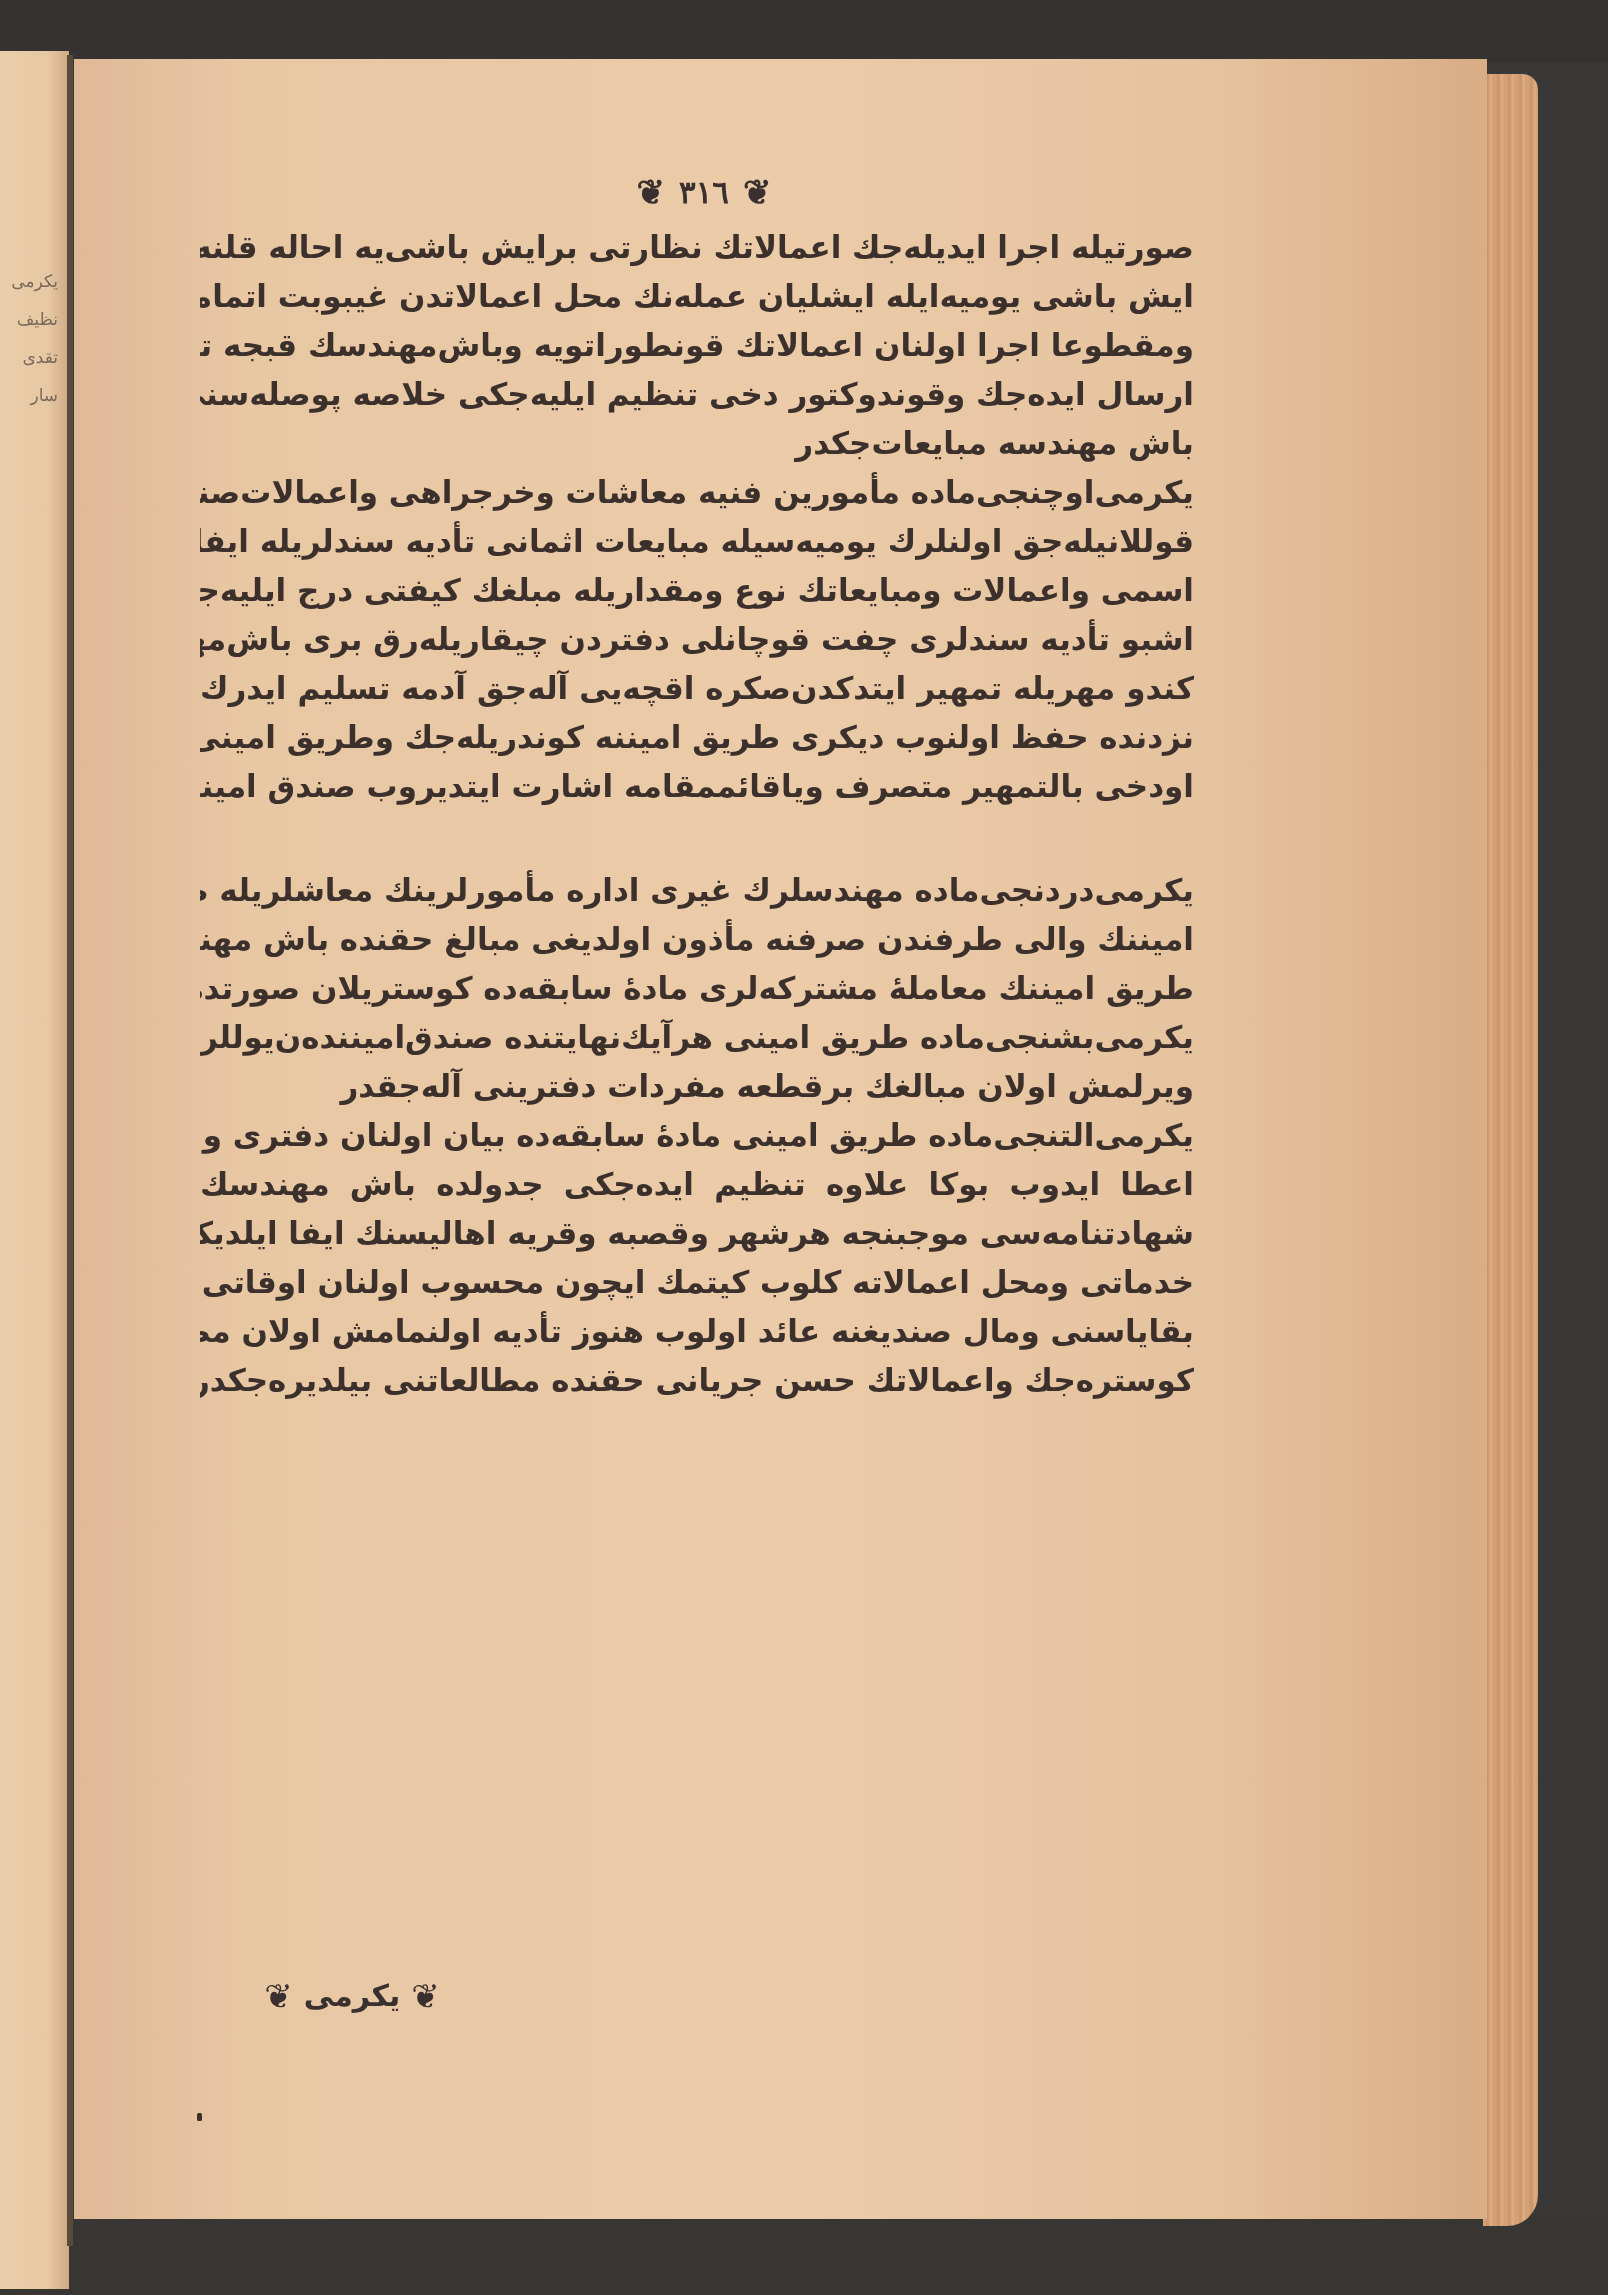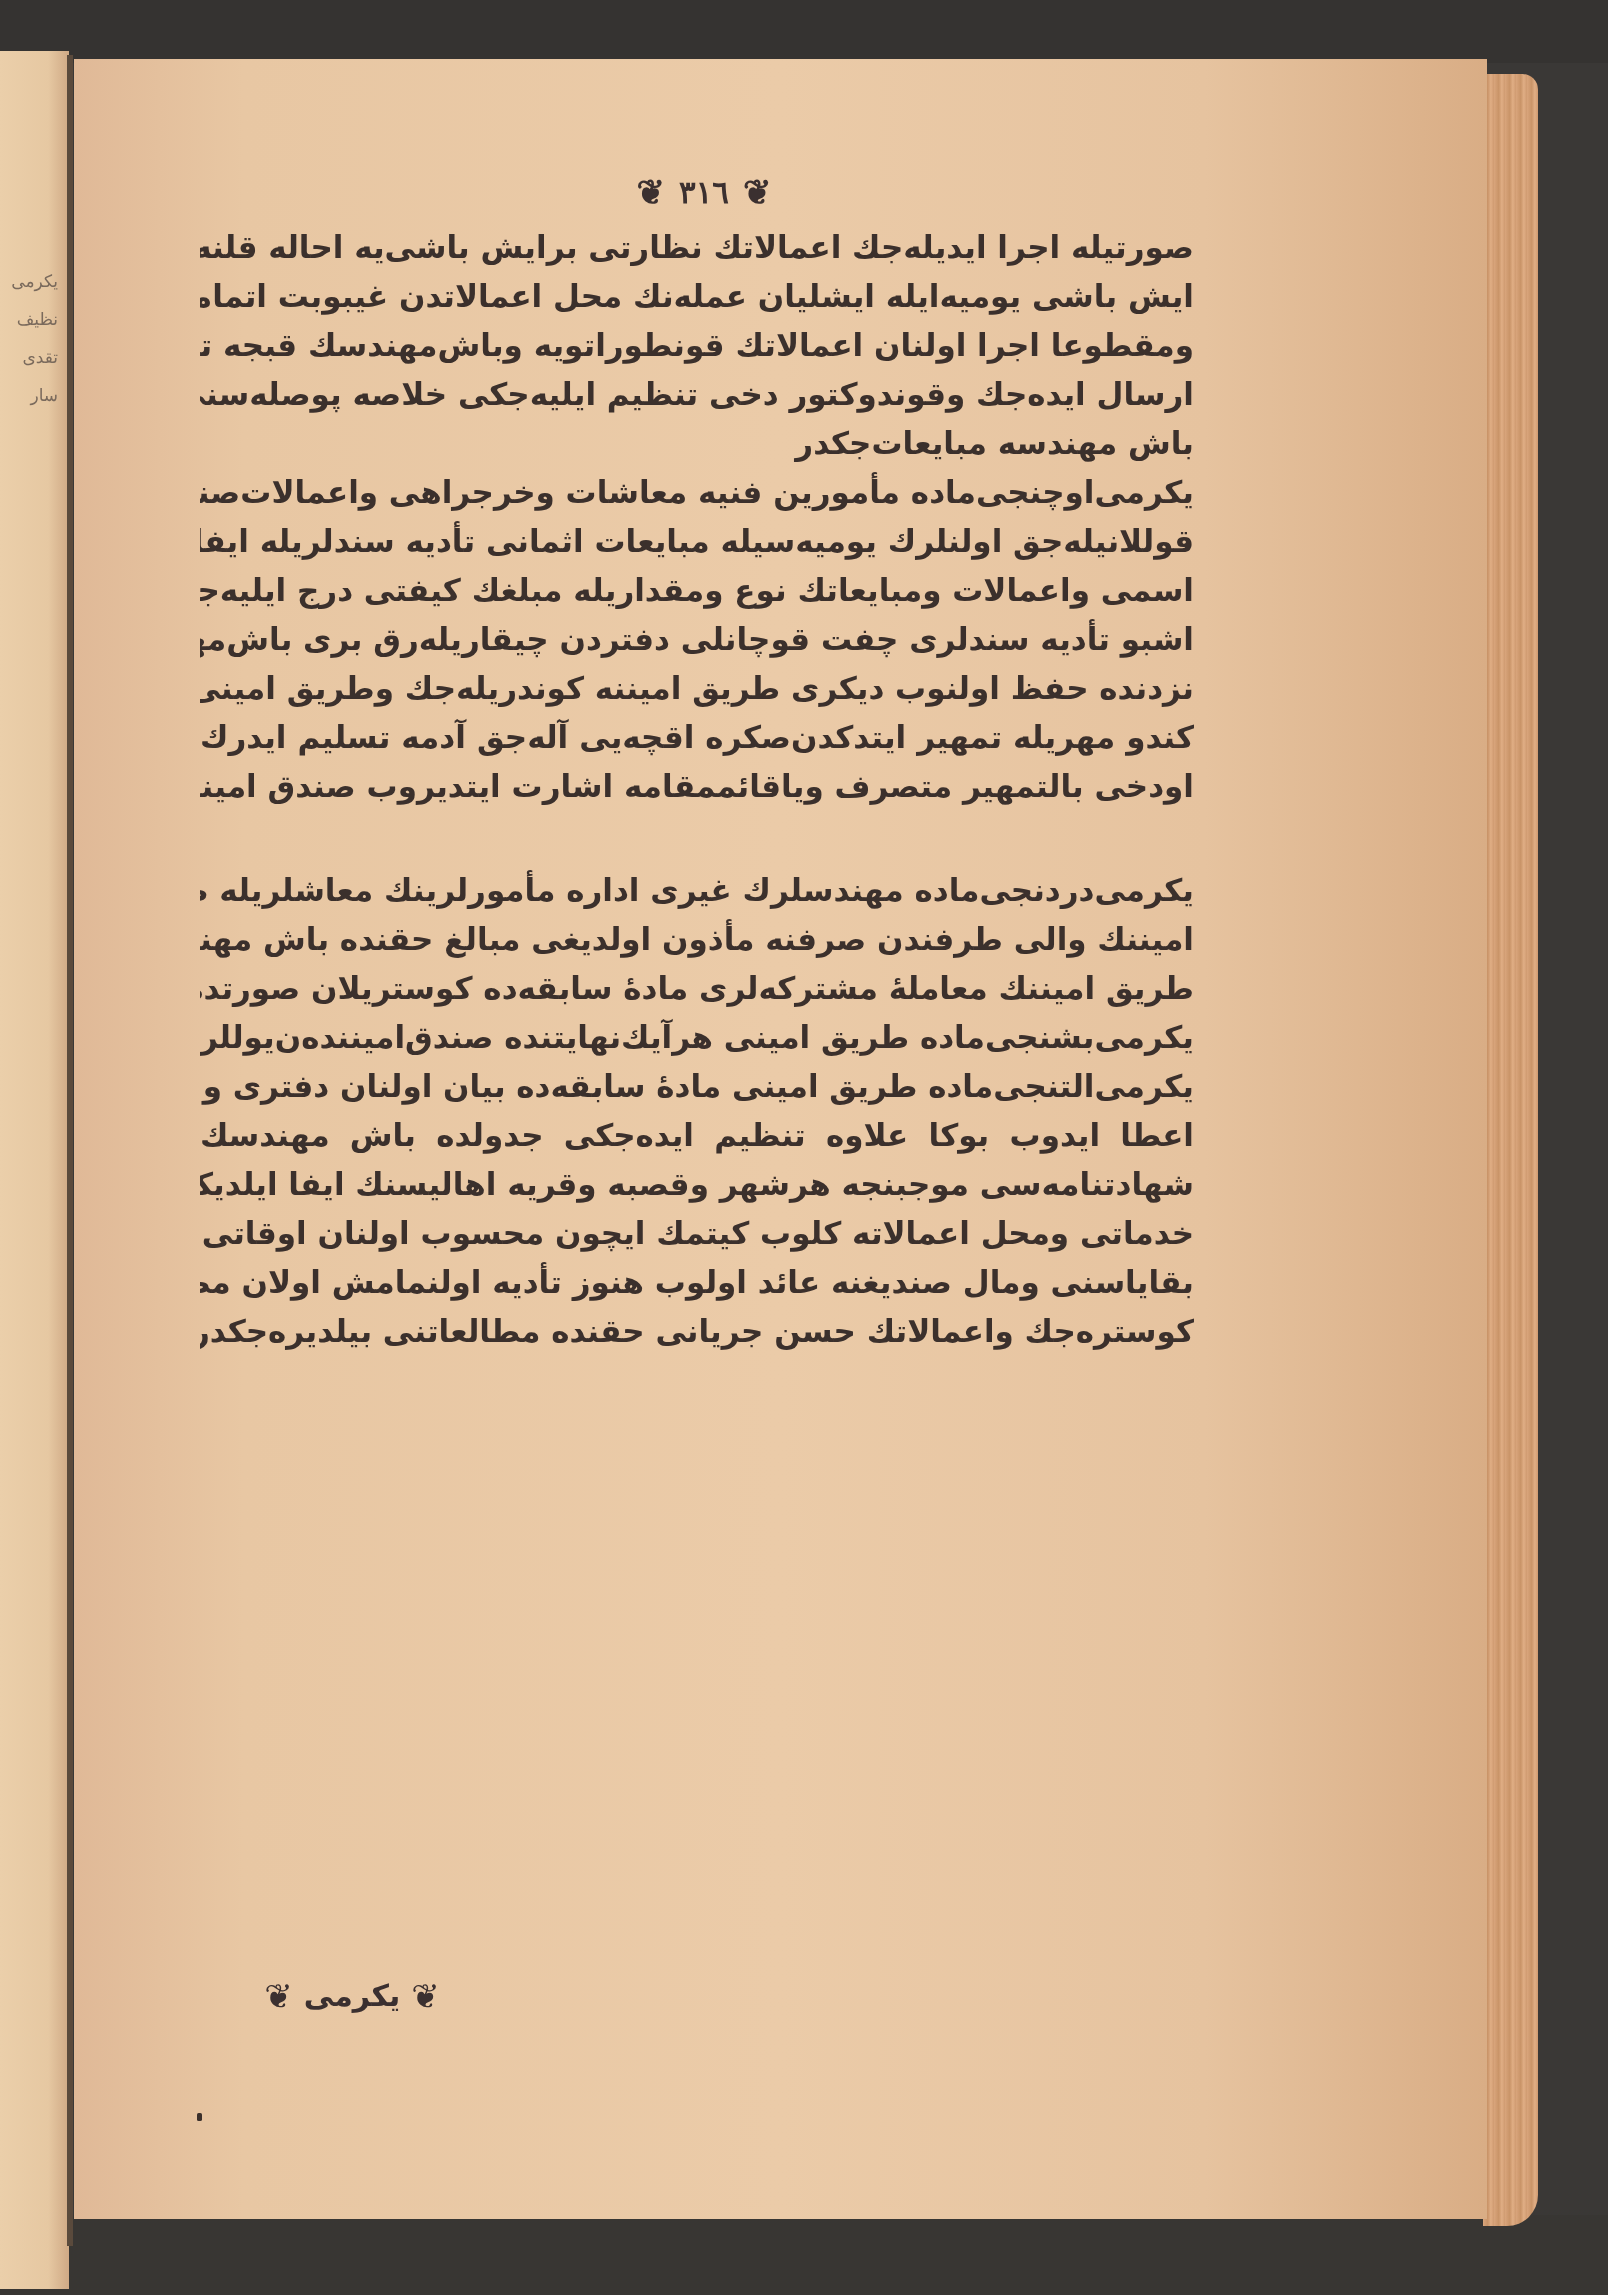--- a/index.html
+++ b/index.html
@@ -81,32 +81,33 @@
     <div class="line">ایش باشی یومیه‌ایله ایشلیان عمله‌نك محل اعمالاتدن غیبوبت اتماملرینه</div>
     <div class="line">ومقطوعا اجرا اولنان اعمالاتك قونطوراتویه وباش‌مهندسك قبجه تعلیماتنه</div>
     <div class="line">ارسال ایده‌جك وقوندوکتور دخی تنظیم ایلیه‌جکی خلاصه پوصله‌سنی</div>
     <div class="line short">باش مهندسه مبایعات‌جکدر</div>
   </div>
   <div>
     <div class="line">یکرمی‌اوچنجی‌ماده    مأمورین فنیه معاشات وخرجراهی واعمالات‌صناعیه‌ده</div>
     <div class="line">قوللانیله‌جق اولنلرك یومیه‌سیله مبایعات اثمانی تأدیه سندلریله ایفا</div>
     <div class="line">اسمی واعمالات ومبایعاتك نوع ومقداریله مبلغك کیفتی درج ایلیه‌جکدر</div>
     <div class="line">اشبو تأدیه سندلری چفت قوچانلی دفتردن چیقاریله‌رق بری باش‌مهندسك</div>
+    <div class="line">کندو مهریله تمهیر ایتدکدن‌صکره اقچه‌یی آله‌جق آدمه تسلیم ایدرك</div>
     <div class="line">نزدنده حفظ اولنوب دیکری طریق امیننه کوندریله‌جك وطریق امینی</div>
-    <div class="line">کندو مهریله تمهیر ایتدکدن‌صکره اقچه‌یی آله‌جق آدمه تسلیم ایدرك</div>
     <div class="line">اودخی بالتمهیر متصرف ویاقائممقامه اشارت ایتدیروب صندق امیننده‌ن</div>
   </div>
   <div class="gap"></div>
   <div>
     <div class="line">یکرمی‌دردنجی‌ماده    مهندسلرك غیری اداره مأمورلرینك معاشلریله طریق</div>
     <div class="line">امیننك والی طرفندن صرفنه مأذون اولدیغی مبالغ حقنده باش مهندس ایله</div>
     <div class="line">طریق امیننك معامله‌ٔ مشترکه‌لری ماده‌ٔ سابقه‌ده کوستریلان صورتده</div>
   </div>
   <div>
     <div class="line">یکرمی‌بشنجی‌ماده    طریق امینی هرآیك‌نهایتنده صندق‌امیننده‌ن‌یوللرایچون</div>
+    <div class="line short">ویرلمش اولان مبالغك برقطعه مفردات دفترینی آله‌جقدر</div>
   </div>
   <div>
     <div class="line">یکرمی‌التنجی‌ماده    طریق امینی ماده‌ٔ سابقه‌ده بیان اولنان دفتری والی‌یه</div>
     <div class="line">اعطا ایدوب بوکا علاوه تنظیم ایده‌جکی جدولده باش مهندسك</div>
     <div class="line">شهادتنامه‌سی موجبنجه هرشهر وقصبه وقریه اهالیسنك ایفا ایلدیکی</div>
     <div class="line">خدماتی ومحل اعمالاته کلوب کیتمك ایچون محسوب اولنان اوقاتی وخدمات</div>
     <div class="line">بقایاسنی ومال صندیغنه عائد اولوب هنوز تأدیه اولنمامش اولان مصارفی</div>
     <div class="line">کوستره‌جك واعمالاتك حسن جریانی حقنده مطالعاتنی بیلدیره‌جکدر</div>
   </div>
 </div>

